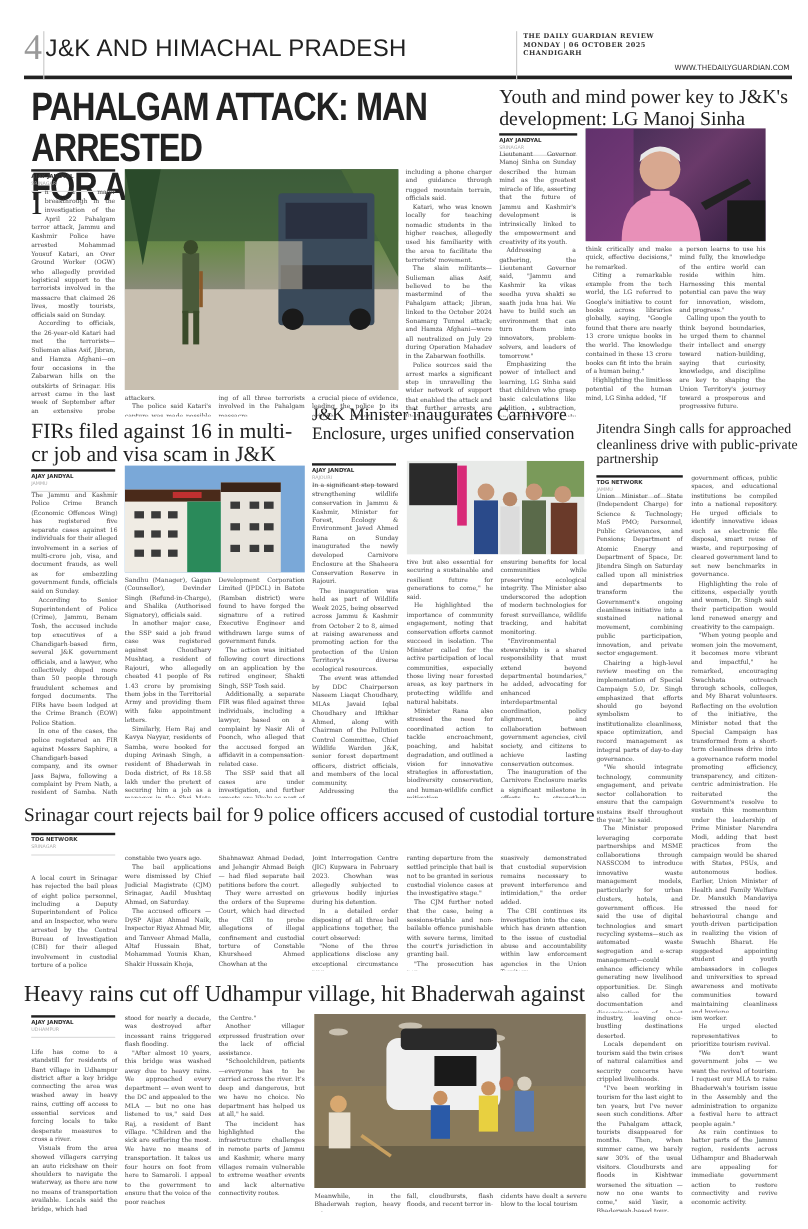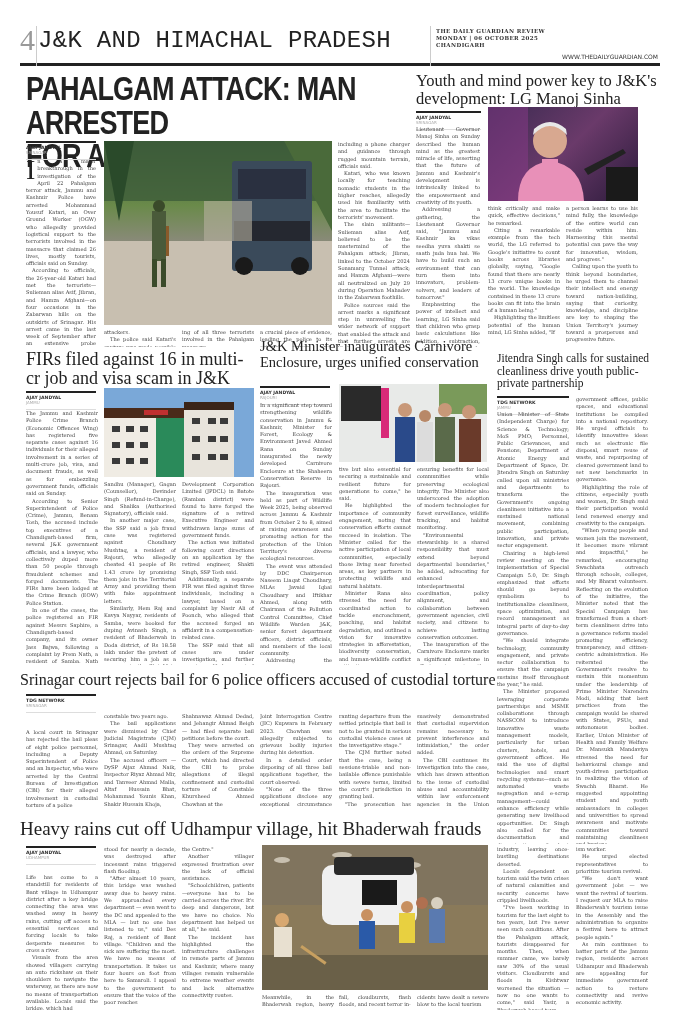--- a/index.html
+++ b/index.html
@@ -1,21 +1,21 @@
 <!DOCTYPE html>
 <html><head>
 <meta charset="utf-8">
 <style>
   * { box-sizing: border-box; margin: 0; padding: 0; }
   html, body { width: 673px; height: 1024px; background: #fff; overflow: hidden; }
   body { font-family: "DejaVu Serif", serif; color: #222; position: relative; }
 
   .masthead { position: absolute; left: 20px; top: 22px; width: 640px; height: 44px; border-bottom: 3px solid #222; }
   .page-num { position: absolute; left: 0; top: 0; font-family: "Liberation Serif", serif; font-size: 30px; color: #999; line-height: 36px; }
-  .section-title { position: absolute; left: 18px; top: 0; font-family: Liberation Mono, monospace; font-size: 24px; line-height: 38px; color: #222; letter-spacing: 0.3px; }
+  .section-title { position: absolute; left: 18px; top: 0; font-family: Liberation Sans, sans-serif; font-size: 20px; line-height: 38px; color: #222; letter-spacing: 0.3px; }
   .mast-sep { position: absolute; left: 16px; top: 4px; width: 1px; height: 40px; background: #ccc; }
   .mast-sep2 { position: absolute; left: 410px; top: 4px; width: 1px; height: 40px; background: #ccc; }
   .mast-meta { position: absolute; left: 416px; top: 6px; font-family: "DejaVu Serif", serif; font-size: 5.5px; line-height: 7px; font-weight: bold; letter-spacing: 0.4px; color: #333; }
   .mast-url { position: absolute; right: 2px; bottom: 3px; font-family: "DejaVu Sans", sans-serif; font-size: 6px; color: #333; }
 
   .headline { position: absolute; font-family: Liberation Serif, serif; color: #222; line-height: 1.02; }
   .hl-bold { font-family: "Liberation Sans", sans-serif; font-weight: bold; letter-spacing: -1px; transform: scaleX(0.82); transform-origin: left top; }
   .byline { position: absolute; border-top: 2px solid #222; padding-top: 2px; }
   .byline .name { display: block; font-family: "DejaVu Sans", sans-serif; font-size: 4.6px; font-weight: bold; color: #333; }
   .byline .loc { display: block; font-family: "DejaVu Sans", sans-serif; font-size: 4px; color: #aaa; border-bottom: 1px solid #ddd; padding-bottom: 4px; }
@@ -212,38 +212,38 @@
   <p>He highlighted the importance of community engagement, noting that conservation efforts cannot succeed in isolation. The Minister called for the active participation of local communities, especially those living near forested areas, as key partners in protecting wildlife and natural habitats.</p>
   <p>Minister Rana also stressed the need for coordinated action to tackle encroachment, poaching, and habitat degradation, and outlined a vision for innovative strategies in afforestation, biodiversity conservation, and human-wildlife conflict mitigation.</p>
 
 </div>
 <div class="col" style="left:417px;top:466px;width:72px;height:199px;">
   <p class="first">ensuring benefits for local communities while preserving ecological integrity. The Minister also underscored the adoption of modern technologies for forest surveillance, wildlife tracking, and habitat monitoring.</p>
   <p>"Environmental stewardship is a shared responsibility that must extend beyond departmental boundaries," he added, advocating for enhanced interdepartmental coordination, policy alignment, and collaboration between government agencies, civil society, and citizens to achieve lasting conservation outcomes.</p>
   <p>The inauguration of the Carnivore Enclosure marks a significant milestone in efforts to strengthen protected areas in Jammu &amp; Kashmir, focusing on improving habitat-specific facilities for the long-term wellbeing of endangered species.</p>
 </div>
 
-<div class="headline" style="left:497px;top:352px;width:170px;font-size:11.5px;line-height:12.5px;">Jitendra Singh calls for sustained cleanliness drive youth public-private partnership</div>
+<div class="headline" style="left:497px;top:352px;width:170px;font-size:11.5px;line-height:12.5px;">Jitendra Singh calls for approached cleanliness drive with public-private partnership</div>
 <div class="byline" style="left:497px;top:396px;width:72px;">
   <span class="name">TDG NETWORK</span>
   <span class="loc">JAMMU</span>
 </div>
 <div class="col" style="left:497px;top:411px;width:72px;height:433px;">
   <p class="first">Union Minister of State (Independent Charge) for Science &amp; Technology; MoS PMO; Personnel, Public Grievances, and Pensions; Department of Atomic Energy and Department of Space, Dr. Jitendra Singh on Saturday called upon all ministries and departments to transform the Government's ongoing cleanliness initiative into a sustained national movement, combining public participation, innovation, and private sector engagement.</p>
   <p>Chairing a high-level review meeting on the implementation of Special Campaign 5.0, Dr. Singh emphasized that efforts should go beyond symbolism to institutionalize cleanliness, space optimization, and record management as integral parts of day-to-day governance.</p>
   <p>"We should integrate technology, community engagement, and private sector collaboration to ensure that the campaign sustains itself throughout the year," he said.</p>
   <p>The Minister proposed leveraging corporate partnerships and MSME collaborations through NASSCOM to introduce innovative waste management models, particularly for urban clusters, hotels, and government offices. He said the use of digital technologies and smart recycling systems—such as automated waste segregation and e-scrap management—could enhance efficiency while generating new livelihood opportunities. Dr. Singh also called for the documentation and dissemination of best practices across ministries, suggesting that successful cleanliness models from</p>
 </div>
 <div class="col" style="left:576px;top:396px;width:72px;height:448px;">
   <p class="first">government offices, public spaces, and educational institutions be compiled into a national repository. He urged officials to identify innovative ideas such as electronic file disposal, smart reuse of waste, and repurposing of cleared government land to set new benchmarks in governance.</p>
   <p>Highlighting the role of citizens, especially youth and women, Dr. Singh said their participation would lend renewed energy and creativity to the campaign.</p>
   <p>"When young people and women join the movement, it becomes more vibrant and impactful," he remarked, encouraging Swachhata outreach through schools, colleges, and My Bharat volunteers. Reflecting on the evolution of the initiative, the Minister noted that the Special Campaign has transformed from a short-term cleanliness drive into a governance reform model promoting efficiency, transparency, and citizen-centric administration. He reiterated the Government's resolve to sustain this momentum under the leadership of Prime Minister Narendra Modi, adding that best practices from the campaign would be shared with States, PSUs, and autonomous bodies. Earlier, Union Minister of Health and Family Welfare Dr. Mansukh Mandaviya stressed the need for behavioural change and youth-driven participation in realizing the vision of Swachh Bharat. He suggested appointing student and youth ambassadors in colleges and universities to spread awareness and motivate communities toward maintaining cleanliness and hygiene.</p>
 </div>
 
-<div class="headline" style="left:20px;top:671px;width:480px;font-size:16px;line-height:18px;white-space:nowrap;">Srinagar court rejects bail for 6 police officers accused of custodial torture</div>
+<div class="headline" style="left:20px;top:671px;width:480px;font-size:16px;line-height:18px;white-space:nowrap;">Srinagar court rejects bail for 9 police officers accused of custodial torture</div>
 <div class="byline" style="left:26px;top:694px;width:70px;">
   <span class="name">TDG NETWORK</span>
   <span class="loc">SRINAGAR</span>
 </div>
 <div class="col" style="left:26px;top:729px;width:72px;height:80px;">
   <p class="first">A local court in Srinagar has rejected the bail pleas of eight police personnel, including a Deputy Superintendent of Police and an Inspector, who were arrested by the Central Bureau of Investigation (CBI) for their alleged involvement in custodial torture of a police</p>
 </div>
 <div class="col" style="left:104px;top:713px;width:72px;height:96px;">
   <p class="first">constable two years ago.</p>
   <p>The bail applications were dismissed by Chief Judicial Magistrate (CJM) Srinagar, Aadil Mushtaq Ahmad, on Saturday.</p>
@@ -261,21 +261,21 @@
 <div class="col" style="left:339px;top:713px;width:72px;height:96px;">
   <p class="first">ranting departure from the settled principle that bail is not to be granted in serious custodial violence cases at the investigative stage."</p>
   <p>The CJM further noted that the case, being a sessions-triable and non-bailable offence punishable with severe terms, limited the court's jurisdiction in granting bail.</p>
   <p>"The prosecution has per-</p>
 </div>
 <div class="col" style="left:417px;top:713px;width:72px;height:96px;">
   <p class="first">suasively demonstrated that custodial supervision remains necessary to prevent interference and intimidation," the order added.</p>
   <p>The CBI continues its investigation into the case, which has drawn attention to the issue of custodial abuse and accountability within law enforcement agencies in the Union Territory.</p>
 </div>
 
-<div class="headline" style="left:20px;top:818px;width:640px;font-size:19px;line-height:22px;white-space:nowrap;">Heavy rains cut off Udhampur village, hit Bhaderwah frauds</div>
+<div class="headline" style="left:20px;top:818px;width:640px;font-size:19px;line-height:22px;white-space:nowrap;">Heavy rains cut off Udhampur village, hit Bhaderwah against</div>
 <div class="byline" style="left:26px;top:846px;width:70px;">
   <span class="name">AJAY JANDYAL</span>
   <span class="loc">UDHAMPUR</span>
 </div>
 <div class="col" style="left:26px;top:874px;width:72px;height:136px;">
   <p class="first">Life has come to a standstill for residents of Bant village in Udhampur district after a key bridge connecting the area was washed away in heavy rains, cutting off access to essential services and forcing locals to take desperate measures to cross a river.</p>
   <p>Visuals from the area showed villagers carrying an auto rickshaw on their shoulders to navigate the waterway, as there are now no means of transportation available. Locals said the bridge, which had</p>
 </div>
 <div class="col" style="left:104px;top:846px;width:72px;height:164px;">
   <p class="first">stood for nearly a decade, was destroyed after incessant rains triggered flash flooding.</p>

